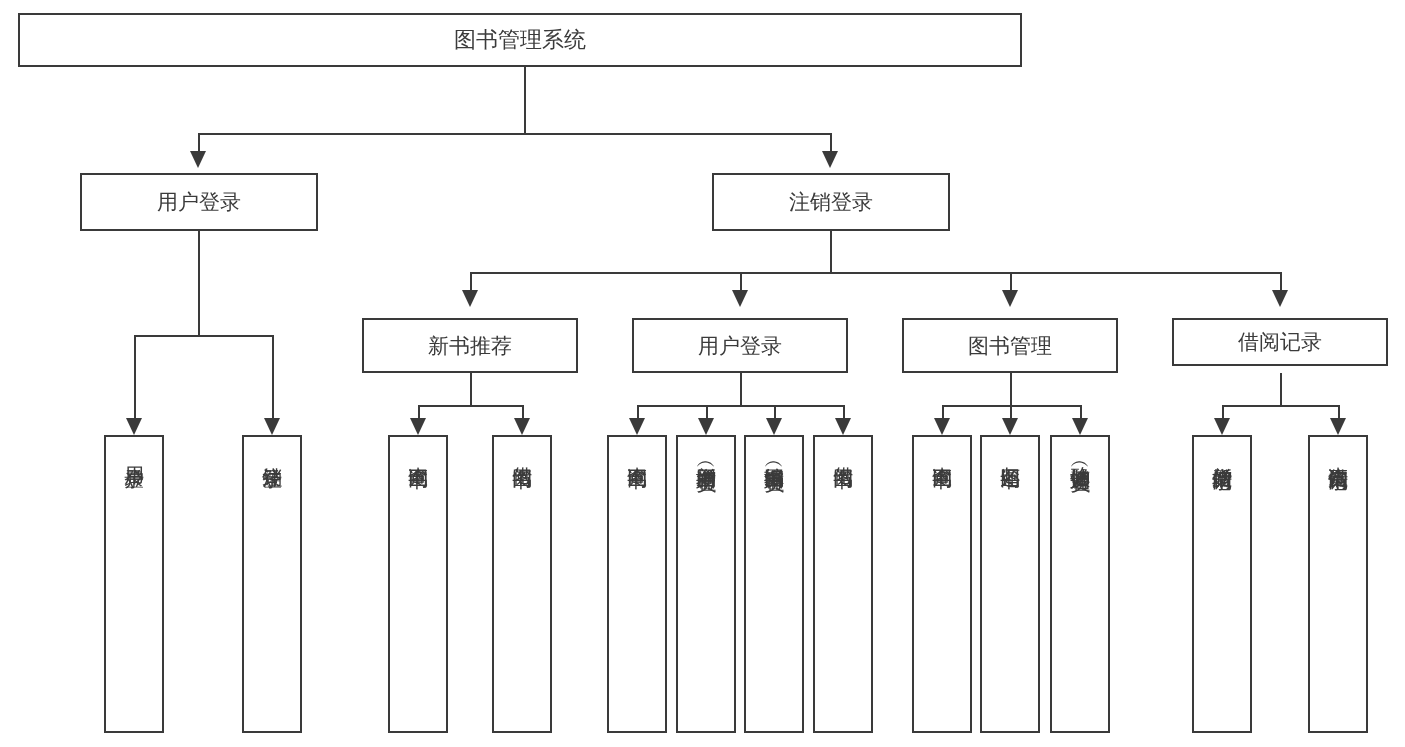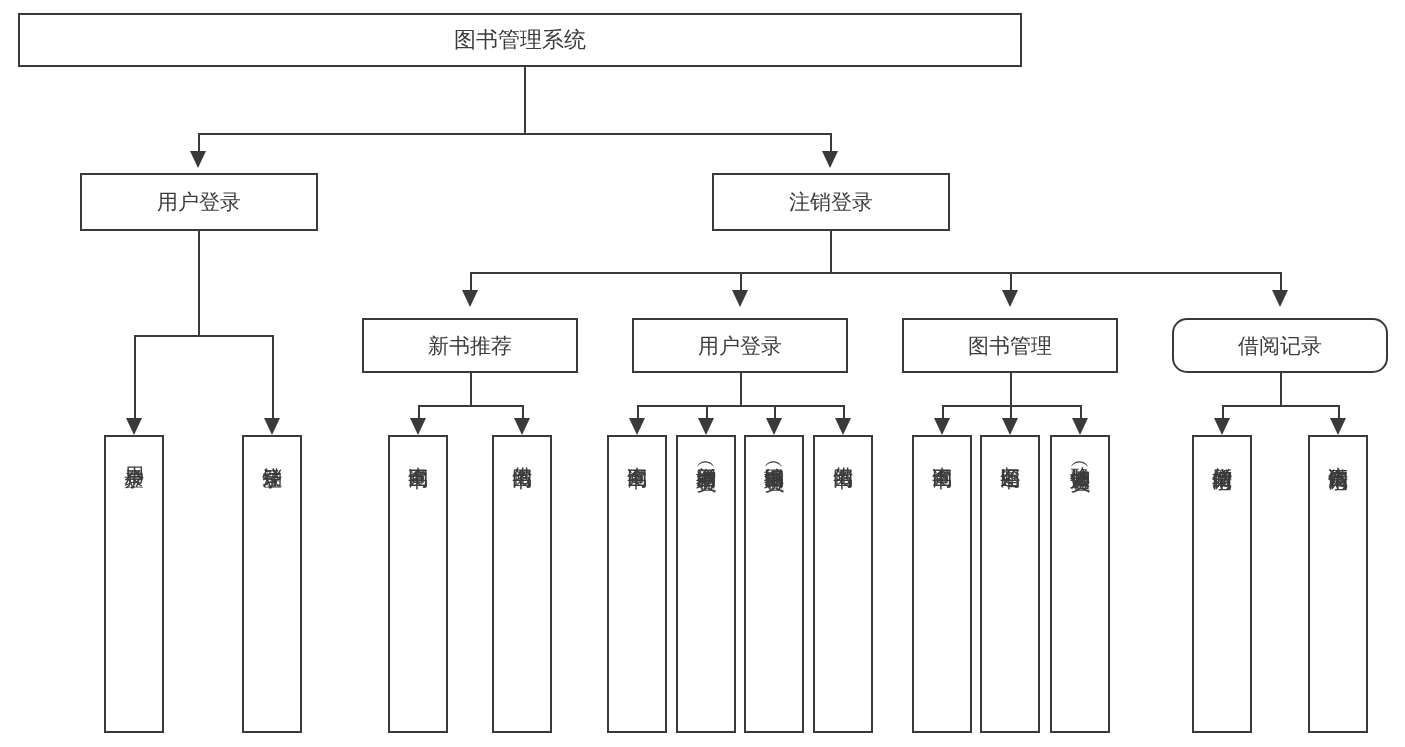--- a/index.html
+++ b/index.html
@@ -132,21 +132,21 @@
 
   <div class="node level3" style="left:362px; top:318px; width:216px; height:55px;">
     <span>新书推荐</span>
   </div>
   <div class="node level3" style="left:632px; top:318px; width:216px; height:55px;">
     <span>用户登录</span>
   </div>
   <div class="node level3" style="left:902px; top:318px; width:216px; height:55px;">
     <span>图书管理</span>
   </div>
-  <div class="node level3" style="left:1172px; top:318px; width:216px; height:55px;border-radius:15px;">
+  <div class="node level3" style="left:1172px; top:318px; width:216px; height:48px;">
     <span>借阅记录</span>
   </div>
 
   <div class="vline" style="left:470px; top:373px; height:32px;"></div>
   <div class="hline" style="left:418px; top:405px; width:104px;"></div>
   <div class="vline" style="left:418px; top:405px; height:13px;"></div>
   <div class="arrow" style="left:410px; top:418px;"></div>
   <div class="vline" style="left:522px; top:405px; height:13px;"></div>
   <div class="arrow" style="left:514px; top:418px;"></div>
 

